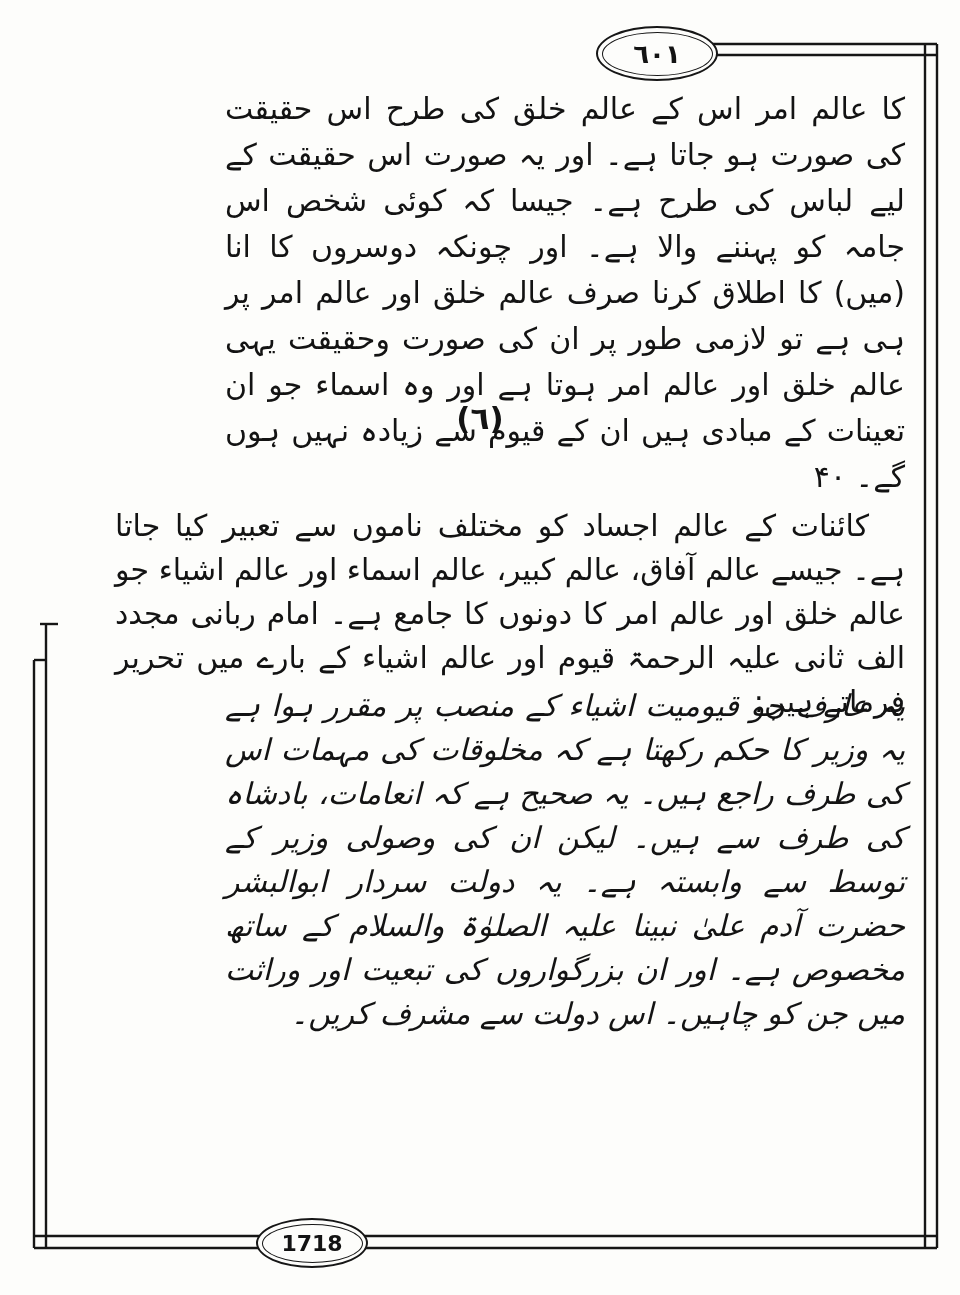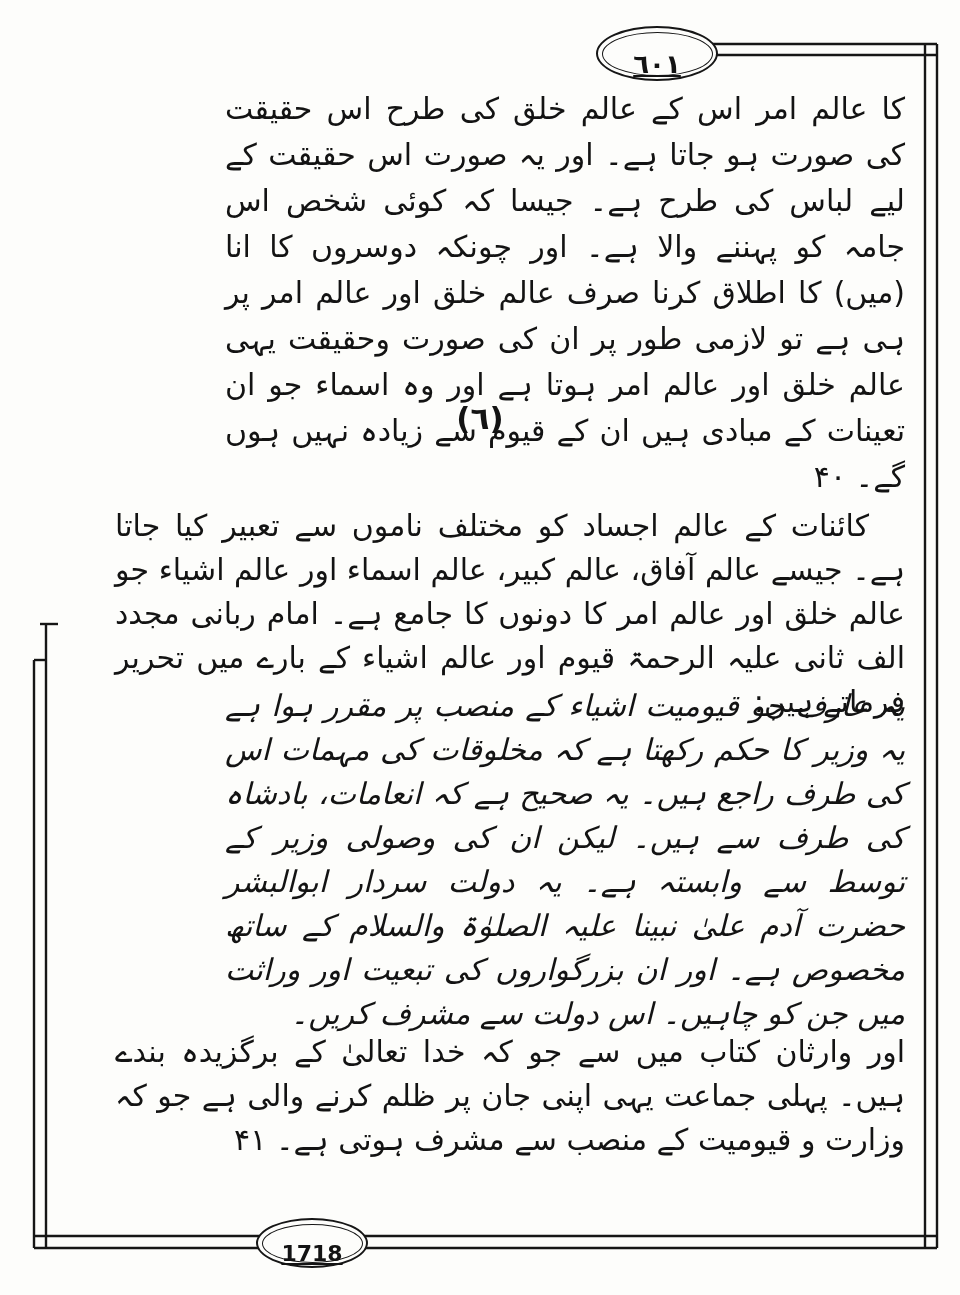--- a/index.html
+++ b/index.html
@@ -33,25 +33,24 @@
   .quote { top:684px; right:55px; width:680px; line-height:44px;font-style:italic; }
   .verse { top:986px; left:230px; width:450px; text-align:center;
            font-size:23px; line-height:40px; font-weight:700; }
   .p3    { top:1030px; right:55px; width:790px; line-height:44px; }
 
   .badge {
     position:absolute;
     background:#fdfdfb;
     border:2.2px solid #161616;
     border-radius:50%;
-    display:flex; align-items:flex-end; justify-content:center;
+    display:flex; align-items:center; justify-content:center;
     direction:rtl;
     font-weight:700;
     z-index:3;
-    text-decoration:underline;
   }
   .badge::before {
     content:"";
     position:absolute; inset:3.5px;
     border:1.6px solid #161616;
     border-radius:50%;
   }
   .badge-top    { left:596px; top:26px;   width:118px; height:51px; font-size:26px; }
   .badge-bottom { left:256px; top:1218px; width:108px; height:46px; font-size:22px; }
   .badge span { position:relative; z-index:2; }
@@ -85,19 +84,18 @@
   <div class="urdu p1">کا عالم امر اس کے عالم خلق کی طرح اس حقیقت کی صورت ہو جاتا ہے۔ اور یہ صورت اس حقیقت کے لیے لباس کی طرح ہے۔ جیسا کہ کوئی شخص اس جامہ کو پہننے والا ہے۔ اور چونکہ دوسروں کا انا (میں) کا اطلاق کرنا صرف عالم خلق اور عالم امر پر ہی ہے تو لازمی طور پر ان کی صورت وحقیقت یہی عالم خلق اور عالم امر ہوتا ہے اور وہ اسماء جو ان تعینات کے مبادی ہیں ان کے قیوم سے زیادہ نہیں ہوں گے۔ ۴۰</div>
 
   <div class="urdu secno">(٦)</div>
 
 
   <div class="urdu p2">کائنات کے عالم اجساد کو مختلف ناموں سے تعبیر کیا جاتا ہے۔ جیسے عالم آفاق، عالم کبیر، عالم اسماء اور عالم اشیاء جو عالم خلق اور عالم امر کا دونوں کا جامع ہے۔ امام ربانی مجدد الف ثانی علیہ الرحمۃ قیوم اور عالم اشیاء کے بارے میں تحریر فرماتے ہیں:</div>
 
   <div class="urdu quote">یہ عارف جو قیومیت اشیاء کے منصب پر مقرر ہوا ہے یہ وزیر کا حکم رکھتا ہے کہ مخلوقات کی مہمات اس کی طرف راجع ہیں۔ یہ صحیح ہے کہ انعامات، بادشاہ کی طرف سے ہیں۔ لیکن ان کی وصولی وزیر کے توسط سے وابستہ ہے۔ یہ دولت سردار ابوالبشر حضرت آدم علیٰ نبینا علیہ الصلوٰۃ والسلام کے ساتھ مخصوص ہے۔ اور ان بزرگواروں کی تبعیت اور وراثت میں جن کو چاہیں۔ اس دولت سے مشرف کریں۔</div>
 
 
-  <div class="urdu p3">اور وارثان کتاب میں سے جو کہ خدا تعالیٰ کے برگزیدہ بندے ہیں۔ پہلی جماعت یہی اپنی جان پر ظلم کرنے والی ہے جو کہ وزارت و قیومیت کے منصب سے مشرف ہوتی ہے۔ ۴۱</div>
 
   <div class="badge badge-bottom">
     <span>1718</span>
   </div>
 
 </div>
 
 </body></html>

